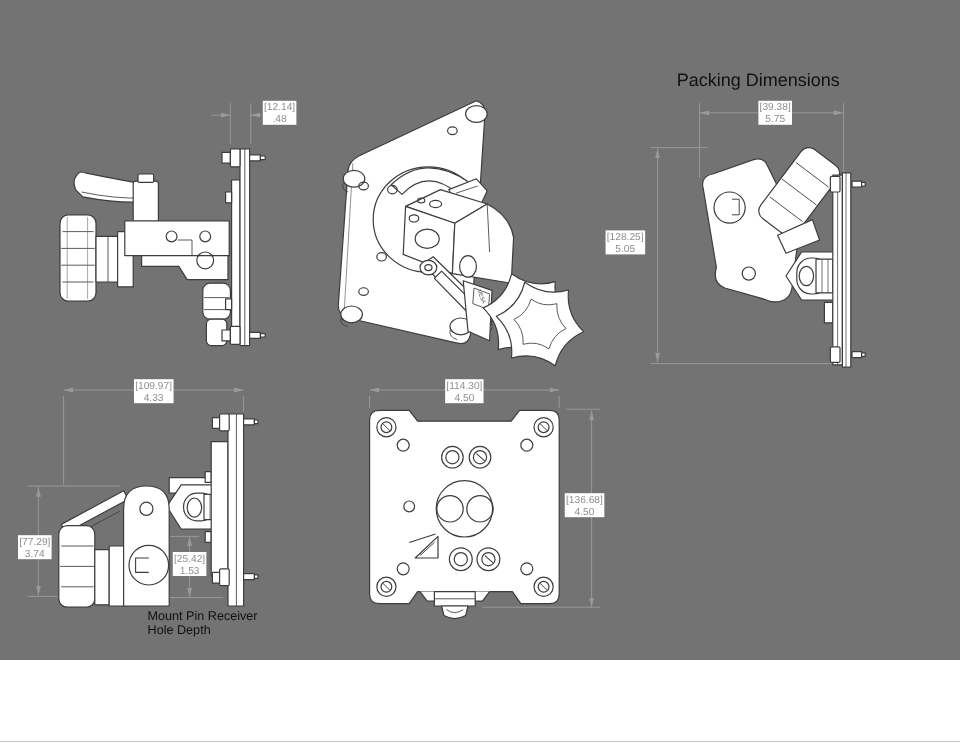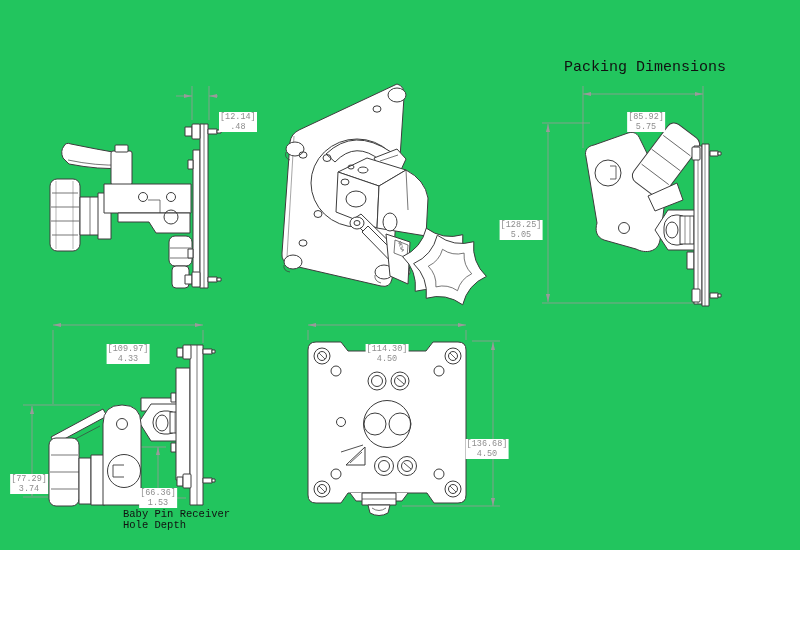--- a/index.html
+++ b/index.html
@@ -1,20 +1,20 @@
 <!DOCTYPE html>
 <html><head>
 <meta charset="utf-8">
 <style>
   html,body{margin:0;padding:0;background:#fff;}
-  #canvas{position:relative;width:800px;height:550px;background:#22c55e;overflow:hidden;
-          font-family:Liberation Mono, monospace;}
+  #canvas{position:relative;width:800px;height:550px;background:#737373;overflow:hidden;
+          font-family:Liberation Sans, sans-serif;}
   #lineart{position:absolute;left:0;top:0;}
   .dim{position:absolute;color:#8e8e8e;font-size:8.5px;line-height:10px;text-align:center;
-       background:#fff;padding:0 1px;white-space:nowrap;margin-top:28px;}
+       background:#fff;padding:0 1px;white-space:nowrap;}
   .dim span{display:block;}
   .dim.centered{transform:translateX(-50%);}
   .note{position:absolute;color:#111;font-size:10.5px;line-height:11px;background:transparent;}
   .note span{display:block;}
   .view-title{position:absolute;color:#111;font-size:15px;}
   .caption{position:absolute;left:0;top:558px;width:800px;text-align:center;color:#111;
            font-size:13.4px;font-weight:bold;}
 </style>
 </head>
 <body>
@@ -281,52 +281,52 @@
 </svg>
 
   <div class="view-title" style="left:564px;top:59px;">Packing Dimensions</div>
 
   <div class="dim" style="left:219px;top:84px;">
     <span>[12.14]</span>
     <span>.48</span>
   </div>
 
   <div class="dim centered" style="left:646px;top:84px;">
-    <span>[85.92]</span>
+    <span>[39.38]</span>
     <span>5.75</span>
   </div>
 
   <div class="dim centered" style="left:521px;top:192px;">
     <span>[128.25]</span>
     <span>5.05</span>
   </div>
 
   <div class="dim centered" style="left:128px;top:316px;">
     <span>[109.97]</span>
     <span>4.33</span>
   </div>
 
   <div class="dim centered" style="left:29px;top:446px;">
     <span>[77.29]</span>
     <span>3.74</span>
   </div>
 
   <div class="dim centered" style="left:158px;top:460px;">
-    <span>[66.36]</span>
+    <span>[25.42]</span>
     <span>1.53</span>
   </div>
 
   <div class="dim centered" style="left:387px;top:316px;">
     <span>[114.30]</span>
     <span>4.50</span>
   </div>
 
   <div class="dim centered" style="left:487px;top:411px;">
     <span>[136.68]</span>
     <span>4.50</span>
   </div>
 
   <div class="note" style="left:123px;top:509px;">
-    <span>Baby Pin Receiver</span>
+    <span>Mount Pin Receiver</span>
     <span>Hole Depth</span>
   </div>
 
 </div>
 
 </body></html>

